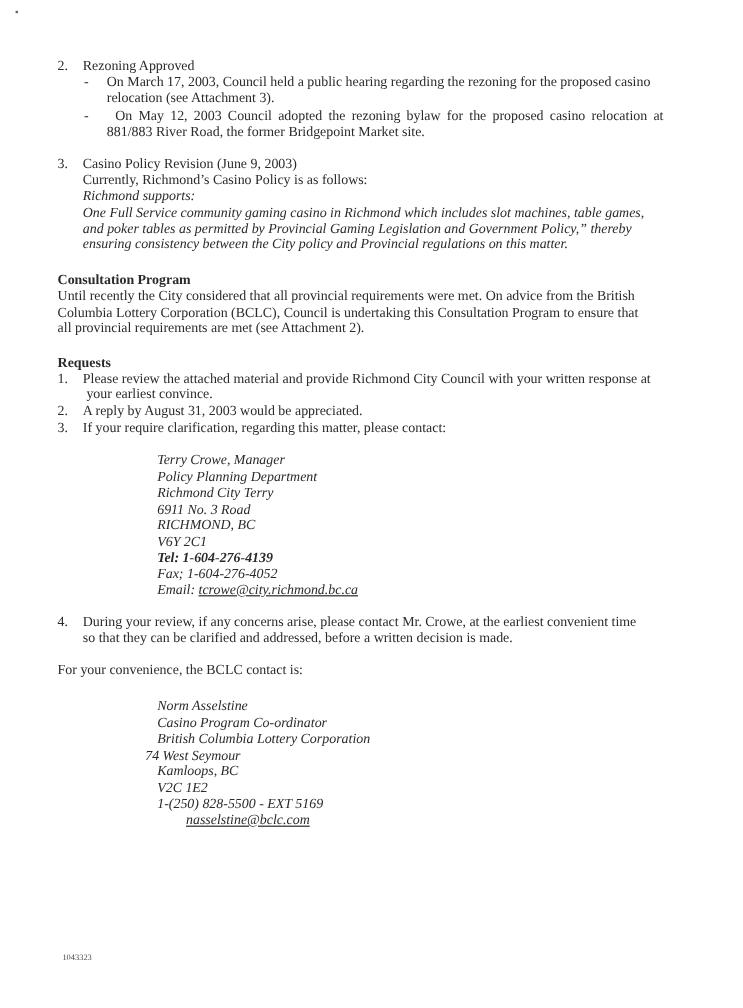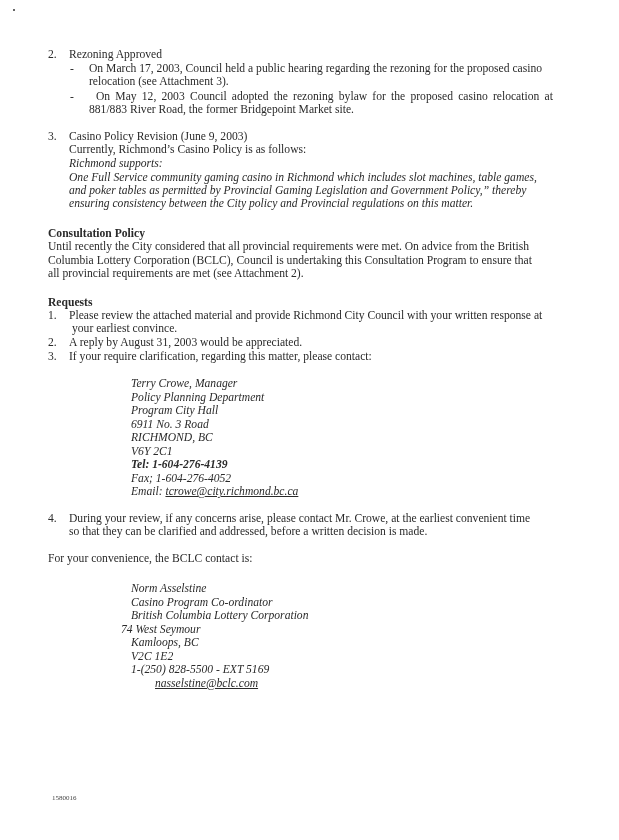--- a/index.html
+++ b/index.html
@@ -37,21 +37,21 @@
   <span class="abs" style="left:48px; top:130px;">3.</span>
   <span class="abs" style="left:69px; top:130px;">Casino Policy Revision (June 9, 2003)</span>
   <span class="abs" style="left:69px; top:143px;">Currently, Richmond’s Casino Policy is as follows:</span>
   <span class="abs ital" style="left:69px; top:157px;">Richmond supports:</span>
   <span class="abs ital" style="left:69px; top:171px;">One Full Service community gaming casino in Richmond which includes slot machines, table games,</span>
   <span class="abs ital" style="left:69px; top:184px;">and poker tables as permitted by Provincial Gaming Legislation and Government Policy,” thereby</span>
   <span class="abs ital" style="left:69px; top:197px;">ensuring consistency between the City policy and Provincial regulations on this matter.</span>
 </div>
 
 <div>
-  <span class="abs bold" style="left:48px; top:227px;">Consultation Policy</span>
+  <span class="abs bold" style="left:48px; top:227px;">Consultation Program</span>
   <span class="abs" style="left:48px; top:240px;">Until recently the City considered that all provincial requirements were met. On advice from the British</span>
   <span class="abs" style="left:48px; top:254px;">Columbia Lottery Corporation (BCLC), Council is undertaking this Consultation Program to ensure that</span>
   <span class="abs" style="left:48px; top:267px;text-align:center;">all provincial requirements are met (see Attachment 2).</span>
 </div>
 
 <div>
   <span class="abs bold" style="left:48px; top:296px;">Requests</span>
 
   <span class="abs" style="left:48px; top:309px;">1.</span>
   <span class="abs" style="left:69px; top:309px;">Please review the attached material and provide Richmond City Council with your written response at</span>
@@ -60,21 +60,21 @@
   <span class="abs" style="left:48px; top:336px;">2.</span>
   <span class="abs" style="left:69px; top:336px;">A reply by August 31, 2003 would be appreciated.</span>
 
   <span class="abs" style="left:48px; top:350px;">3.</span>
   <span class="abs" style="left:69px; top:350px;">If your require clarification, regarding this matter, please contact:</span>
 </div>
 
 <div>
   <span class="abs ital" style="left:131px; top:377px;">Terry Crowe, Manager</span>
   <span class="abs ital" style="left:131px; top:391px;">Policy Planning Department</span>
-  <span class="abs ital" style="left:131px; top:404px;">Program City Hall</span>
+  <span class="abs ital" style="left:131px; top:404px;">Richmond City Terry</span>
   <span class="abs ital" style="left:131px; top:418px;">6911 No. 3 Road</span>
   <span class="abs ital" style="left:131px; top:431px;">RICHMOND, BC</span>
   <span class="abs ital" style="left:131px; top:445px;">V6Y 2C1</span>
   <span class="abs ital" style="left:131px; top:458px;font-weight:bold;">Tel: 1-604-276-4139</span>
   <span class="abs ital" style="left:131px; top:472px;">Fax; 1-604-276-4052</span>
   <span class="abs ital" style="left:131px; top:485px;"><span>Email: </span><span class="u">tcrowe@city.richmond.bc.ca</span></span>
 </div>
 
 <div>
   <span class="abs" style="left:48px; top:512px;">4.</span>
@@ -88,13 +88,13 @@
   <span class="abs ital" style="left:131px; top:582px;">Norm Asselstine</span>
   <span class="abs ital" style="left:131px; top:596px;">Casino Program Co-ordinator</span>
   <span class="abs ital" style="left:131px; top:609px;">British Columbia Lottery Corporation</span>
   <span class="abs ital" style="left:121px; top:623px;">74 West Seymour</span>
   <span class="abs ital" style="left:131px; top:636px;">Kamloops, BC</span>
   <span class="abs ital" style="left:131px; top:650px;">V2C 1E2</span>
   <span class="abs ital" style="left:131px; top:663px;">1-(250) 828-5500 - EXT 5169</span>
   <span class="abs ital u" style="left:131px; top:677px;margin-left:24px;">nasselstine@bclc.com</span>
 </div>
 
-<span class="abs footer" style="left:52px; top:792px;">1580016</span>
+<span class="abs footer" style="left:52px; top:792px;">1043323</span>
 
 </body></html>

